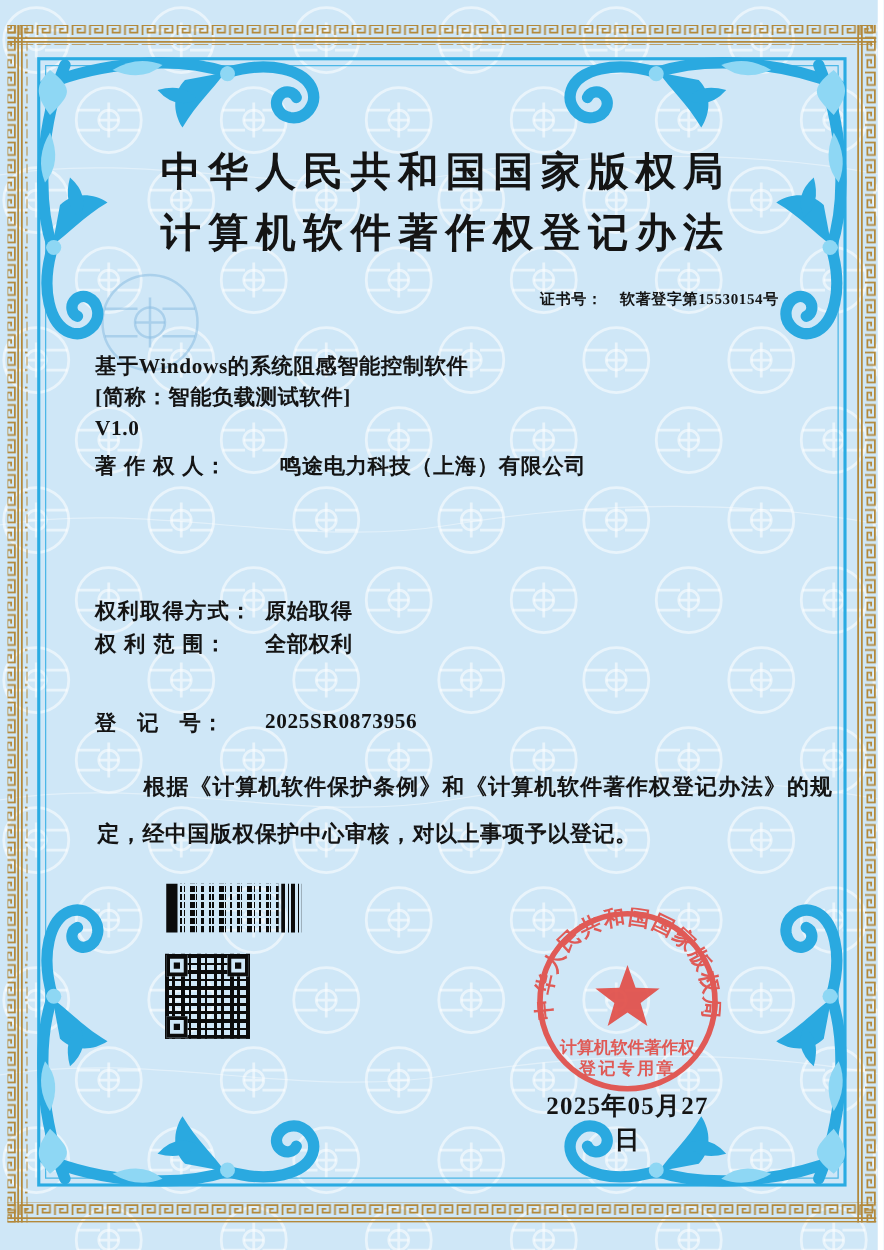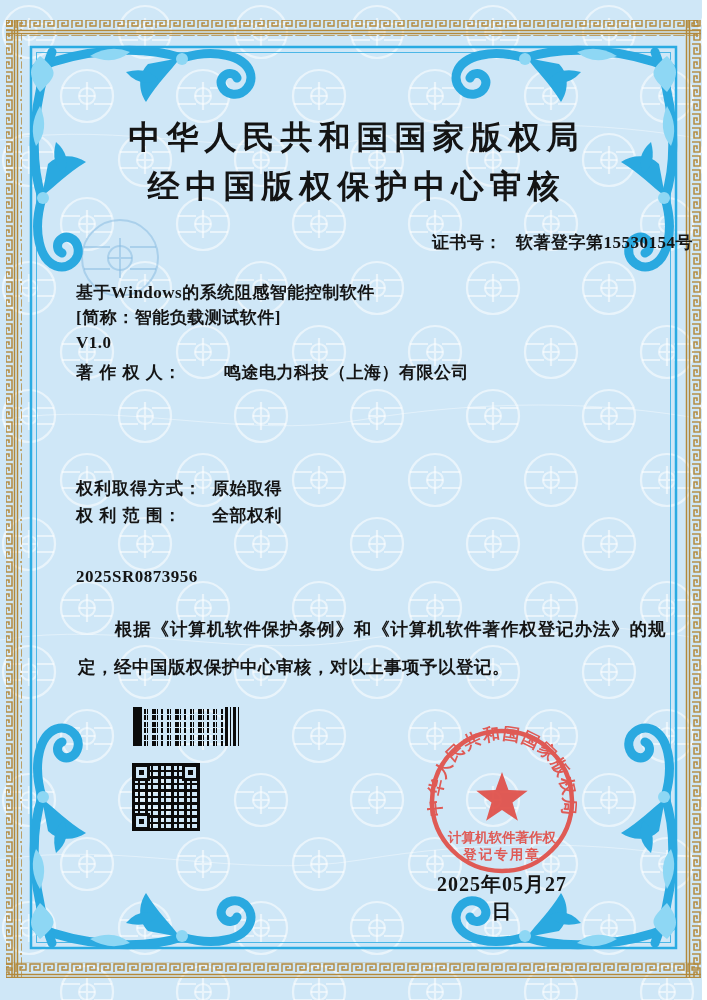--- a/index.html
+++ b/index.html
@@ -9,21 +9,21 @@
     background:#cfe7f7; overflow:hidden;
   }
   #bg-svg { position:absolute; left:0; top:0; z-index:0; }
   .layer { position:absolute; z-index:2; color:#141414; }
 
   .title-line { left:0; width:707px; text-align:center; font-weight:bold;
     font-size:32px; letter-spacing:6px; text-indent:6px; }
   #title-authority { top:116px; }
   #title-doc { top:165px; }
 
-  #cert-no { top:231px; left:432px; font-size:17px; font-weight:bold; letter-spacing:0.5px;text-align:right; }
+  #cert-no { top:231px; left:432px; font-size:12px; font-weight:bold; letter-spacing:0.5px;text-align:right; }
   #cert-no .gap { display:inline-block; width:14px; }
 
   .row { position:absolute; left:76px; display:flex; font-size:17px; font-weight:bold; }
   .row .lbl { width:136px; white-space:pre; flex:0 0 auto; letter-spacing:1px; }
   .row .val { letter-spacing:0.5px; }
   .row .val .vline { line-height:25px; }
   #row-software { top:280px; }
   #row-owner    { top:361px;gap:12px; }
   #row-acq      { top:477px; }
   #row-scope    { top:504px; }
@@ -139,21 +139,21 @@
       </g>
     <g transform="translate(30,949) scale(1,-1)">
         <use href="#flourish"></use>
       </g>
     <g transform="translate(677,949) scale(-1,-1)">
         <use href="#flourish"></use>
       </g>
   </svg>
 
   <div class="layer title-line" id="title-authority">中华人民共和国国家版权局</div>
-  <div class="layer title-line" id="title-doc">经中国版权保护中心审核</div>
+  <div class="layer title-line" id="title-doc">计算机软件著作权登记办法</div>
 
   <div class="layer" id="cert-no">
     <span>证书号：</span><span class="gap"></span><span>软著登字第15530154号</span>
   </div>
 
   <div class="layer row" id="row-software">
     <div class="val">
       <div class="vline">基于Windows的系统阻感智能控制软件</div>
       <div class="vline">[简称：智能负载测试软件]</div>
       <div class="vline">V1.0</div>
@@ -169,20 +169,21 @@
     <span class="lbl">权利取得方式：</span>
     <div class="val">原始取得</div>
   </div>
 
   <div class="layer row" id="row-scope">
     <span class="lbl">权 利 范 围：</span>
     <div class="val">全部权利</div>
   </div>
 
   <div class="layer row" id="row-reg">
+    <span class="lbl">登   记   号：</span>
     <div class="val">2025SR0873956</div>
   </div>
 
   <div class="layer" id="statement">根据《计算机软件保护条例》和《计算机软件著作权登记办法》的规定，经中国版权保护中心审核，对以上事项予以登记。</div>
 
   <div class="layer" id="barcode">
     <div class="bc-start"></div>
     <div class="bc-mid"></div>
     <div class="bc-end"></div>
   </div>

